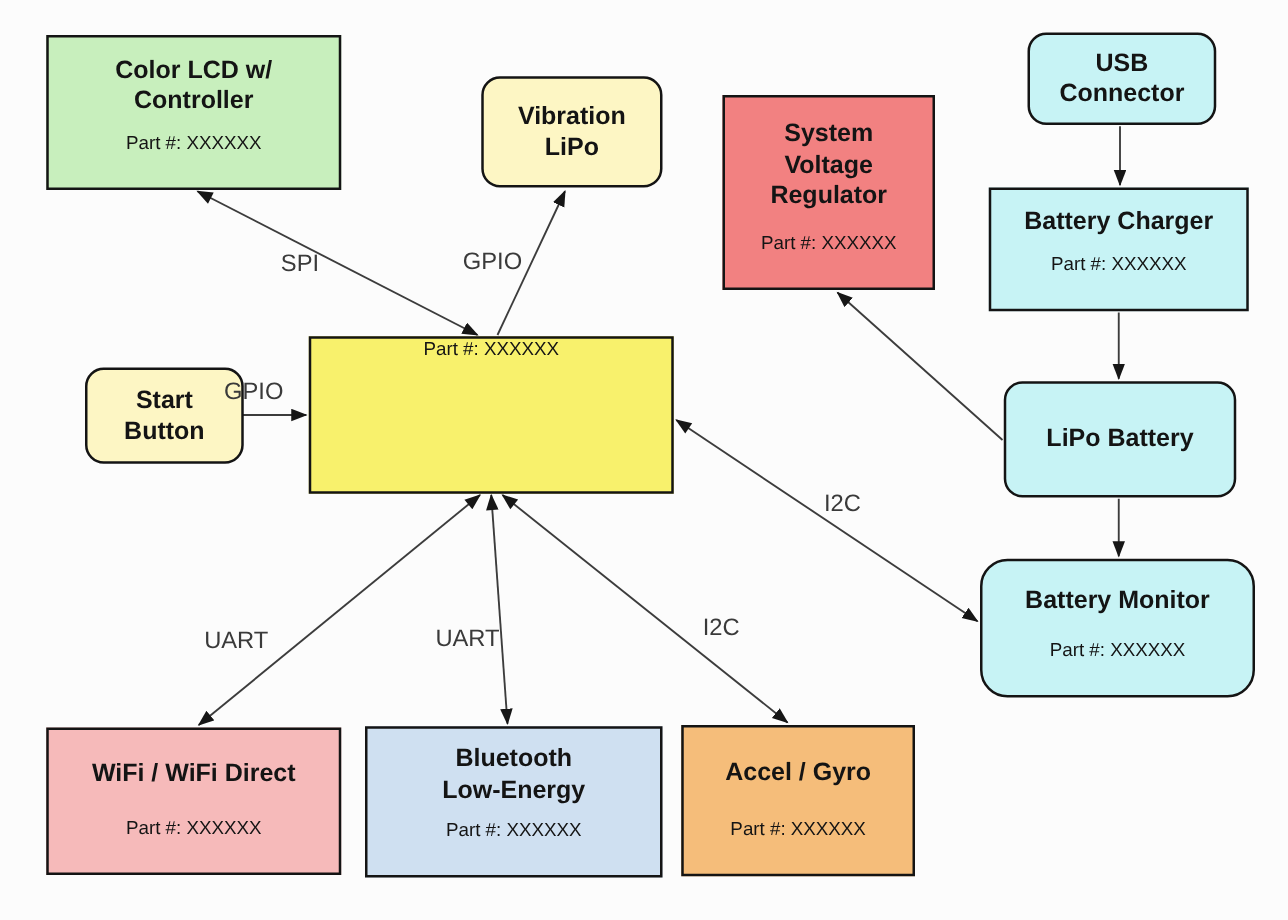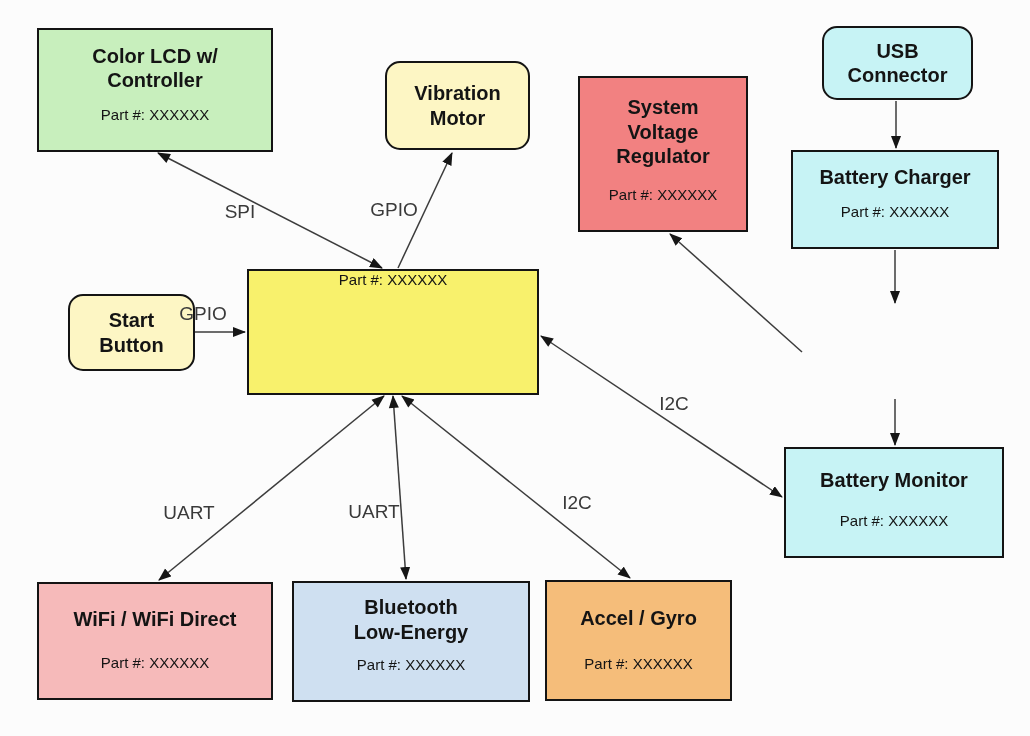--- a/index.html
+++ b/index.html
@@ -80,21 +80,21 @@
   </svg>
 
   <div class="box with-part" style="left: 37px; top: 28px; width: 236px; height: 124px; background-color: rgb(200, 239, 189);">
     <div class="box-title">Color LCD w/
 Controller</div>
     <div class="box-part">Part #: XXXXXX</div>
   </div>
 
   <div class="box no-part" style="left: 385px; top: 61px; width: 145px; height: 89px; background-color: rgb(253, 246, 196);">
     <div class="box-title">Vibration
-Motor</div>
+LiPo</div>
   </div>
 
   <div class="box with-part" style="left: 578px; top: 76px; width: 170px; height: 156px; background-color: rgb(242, 129, 129);">
     <div class="box-title">System
 Voltage
 Regulator</div>
     <div class="box-part">Part #: XXXXXX</div>
   </div>
 
   <div class="box no-part" style="left: 822px; top: 26px; width: 151px; height: 74px; background-color: rgb(199, 243, 245);">
@@ -109,22 +109,25 @@
 
   <div class="box no-part" style="left: 36px; top: 294px; width: 127px; height: 77px; background-color: rgb(253, 246, 196); margin-left: 32px;">
     <div class="box-title">Start
 Button</div>
   </div>
 
   <div class="box with-part" style="left: 247px; top: 269px; width: 292px; height: 126px; background-color: rgb(248, 241, 108);">
     <div class="box-part">Part #: XXXXXX</div>
   </div>
 
+  <div class="box no-part" style="left: 803px; top: 305px; width: 186px; height: 93px; background-color: rgb(199, 243, 245);">
+    <div class="box-title">LiPo Battery</div>
+  </div>
 
-  <div class="box with-part" style="left: 784px; top: 447px; width: 220px; height: 111px; background-color: rgb(199, 243, 245);">
+  <div class="box with-part" style="left: 784px; top: 447px; width: 220px; height: 111px; background-color: rgb(199, 243, 245); border-radius: 22px;">
     <div class="box-title">Battery Monitor</div>
     <div class="box-part">Part #: XXXXXX</div>
   </div>
 
   <div class="box with-part" style="left: 37px; top: 582px; width: 236px; height: 118px; background-color: rgb(246, 186, 186);">
     <div class="box-title">WiFi / WiFi Direct</div>
     <div class="box-part">Part #: XXXXXX</div>
   </div>
 
   <div class="box with-part" style="left: 292px; top: 581px; width: 238px; height: 121px; background-color: rgb(207, 224, 241);">

